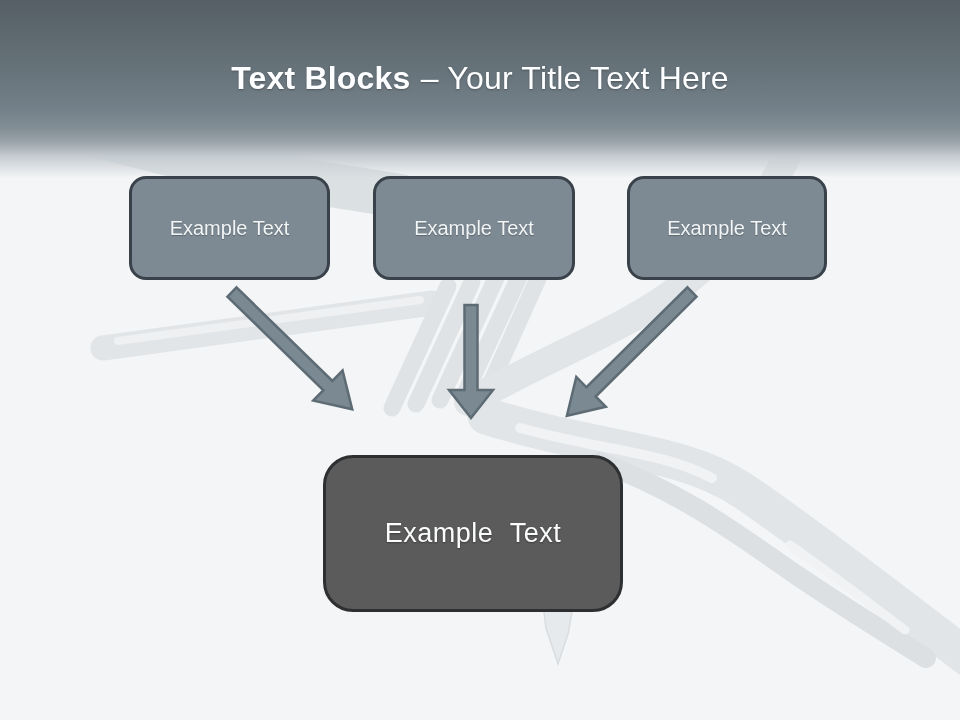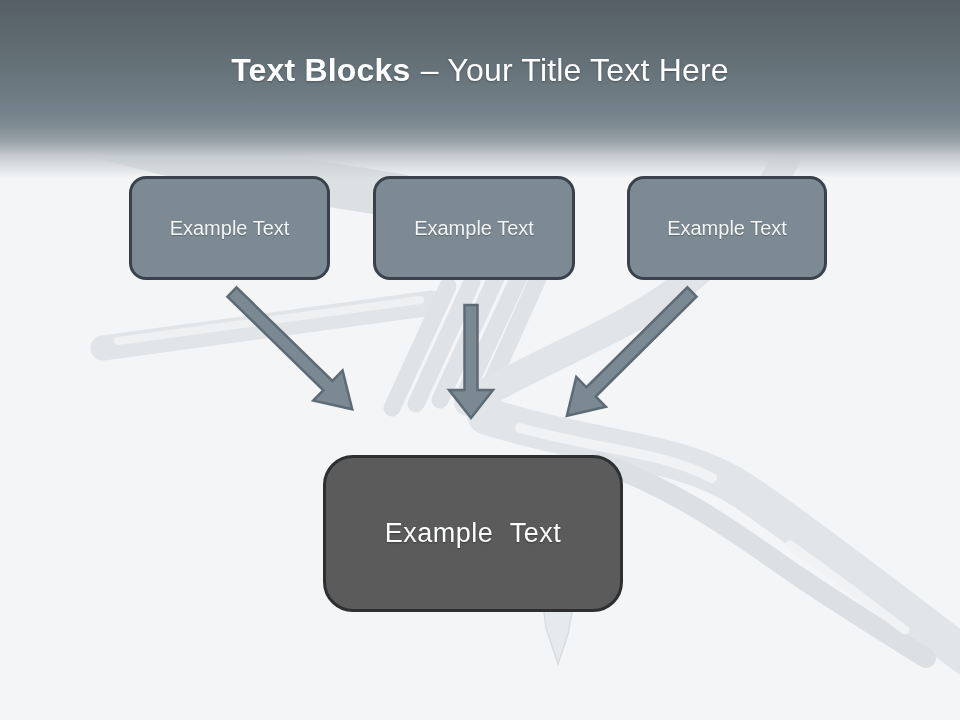--- a/index.html
+++ b/index.html
@@ -34,21 +34,21 @@
       #6a767d 45%,
       #75818a 62%,
       #828e95 72%,
       #9ba5ab 80%,
       #c6cdd1 88%,
       rgba(244,245,246,0) 100%);
     pointer-events: none;
   }
   .slide-title {
     position: absolute;
-    left: 0; top: 52px;
+    left: 0; top: 60px;
     width: 960px;
     text-align: center;
     color: #fdfeff;
     font-size: 32px;
     letter-spacing: 0.2px;
     text-shadow: 0 1px 2px rgba(20,26,30,0.35);
     white-space: nowrap;
   }
   .slide-title .t-bold { font-weight: 700; }
   .slide-title .t-reg  { font-weight: 400; margin-left: 0.32em; }

